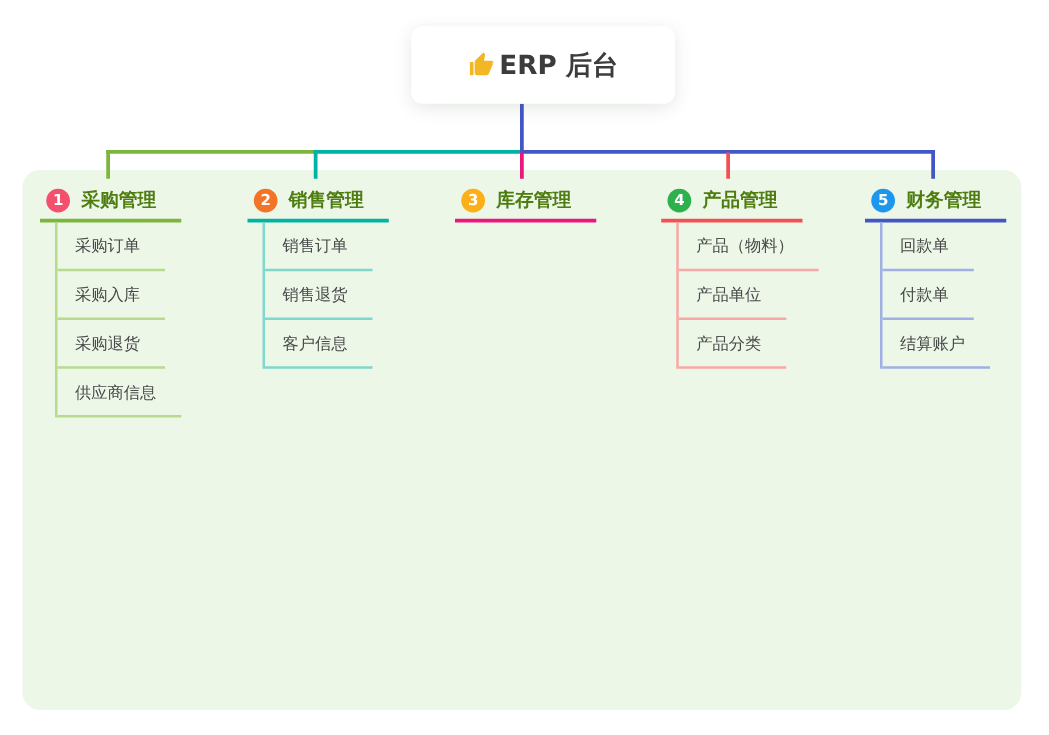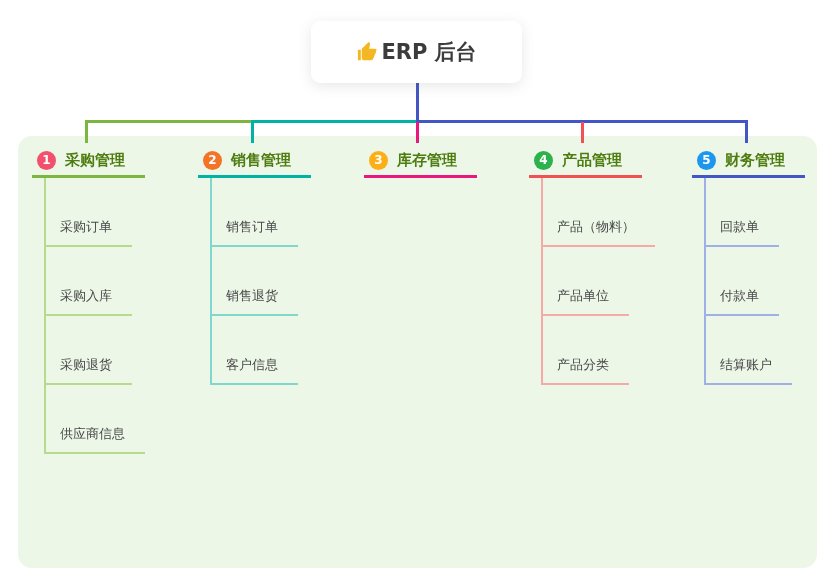--- a/index.html
+++ b/index.html
@@ -10,21 +10,21 @@
   }
 
   
   .panel {
     position:absolute; left:18px; top:136px; width:799px; height:432px;
     background:#ecf7e8; border-radius:14px;
   }
 
   
   .root-node {
-    position:absolute; left:311px; top:21px; width:211px; height:62px;
+    position:absolute; left:329px; top:21px; width:211px; height:62px;
     background:#ffffff; border-radius:9px;
     box-shadow:0 3px 14px rgba(70,90,70,.14);
     display:flex; align-items:center; justify-content:center; gap:2px;
     z-index:3;
   }
   .root-label { font-size:21px; font-weight:600; color:#3c3c3c; white-space:nowrap; }
   .thumb-icon { display:inline-flex; }
 
   
   .connector { position:absolute; z-index:1; }
@@ -42,21 +42,21 @@
     background:var(--badge); color:#fff;
     font-size:12px; font-weight:bold; line-height:19px;
     display:flex; align-items:center; justify-content:center;
     flex:0 0 19px;
   }
   .branch-title { font-size:15px; font-weight:bold; color:#4d7c0f; white-space:nowrap; }
 
   .children { margin-left:12px; border-left:2px solid var(--light); }
   .child {
     display:flex; align-items:flex-end;
-    height:69px; width:max-content; min-width:72px;
+    height:39px; width:max-content; min-width:72px;
     padding:0 20px 9px 14px;
     border-bottom:2px solid var(--light);
     box-sizing:border-box;
     font-size:13px; color:#484848; white-space:nowrap;
     cursor:default;
   }
 </style>
 </head>
 <body>
 

